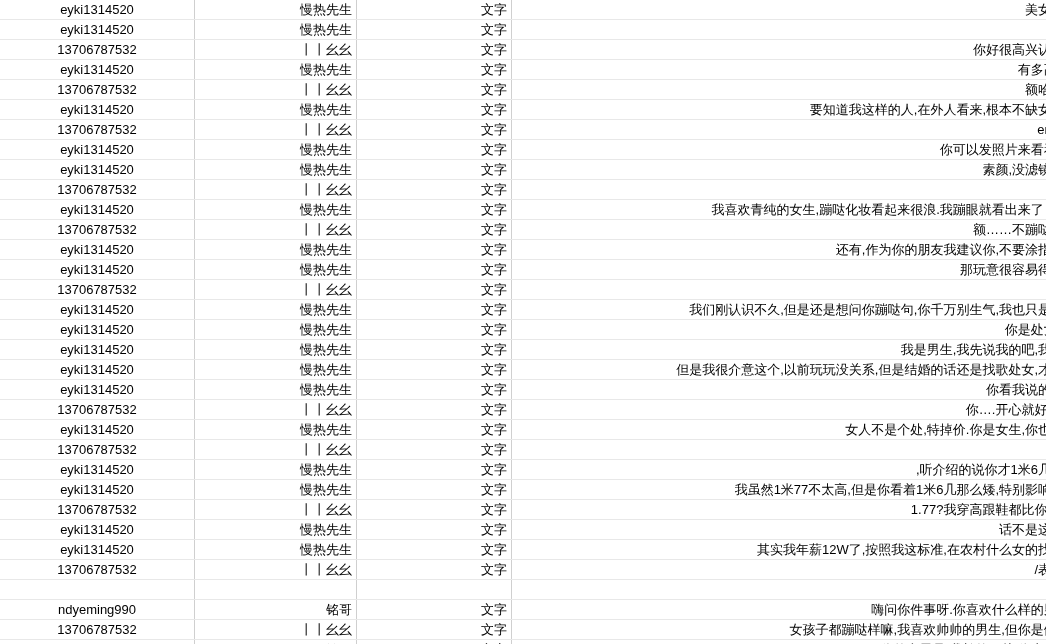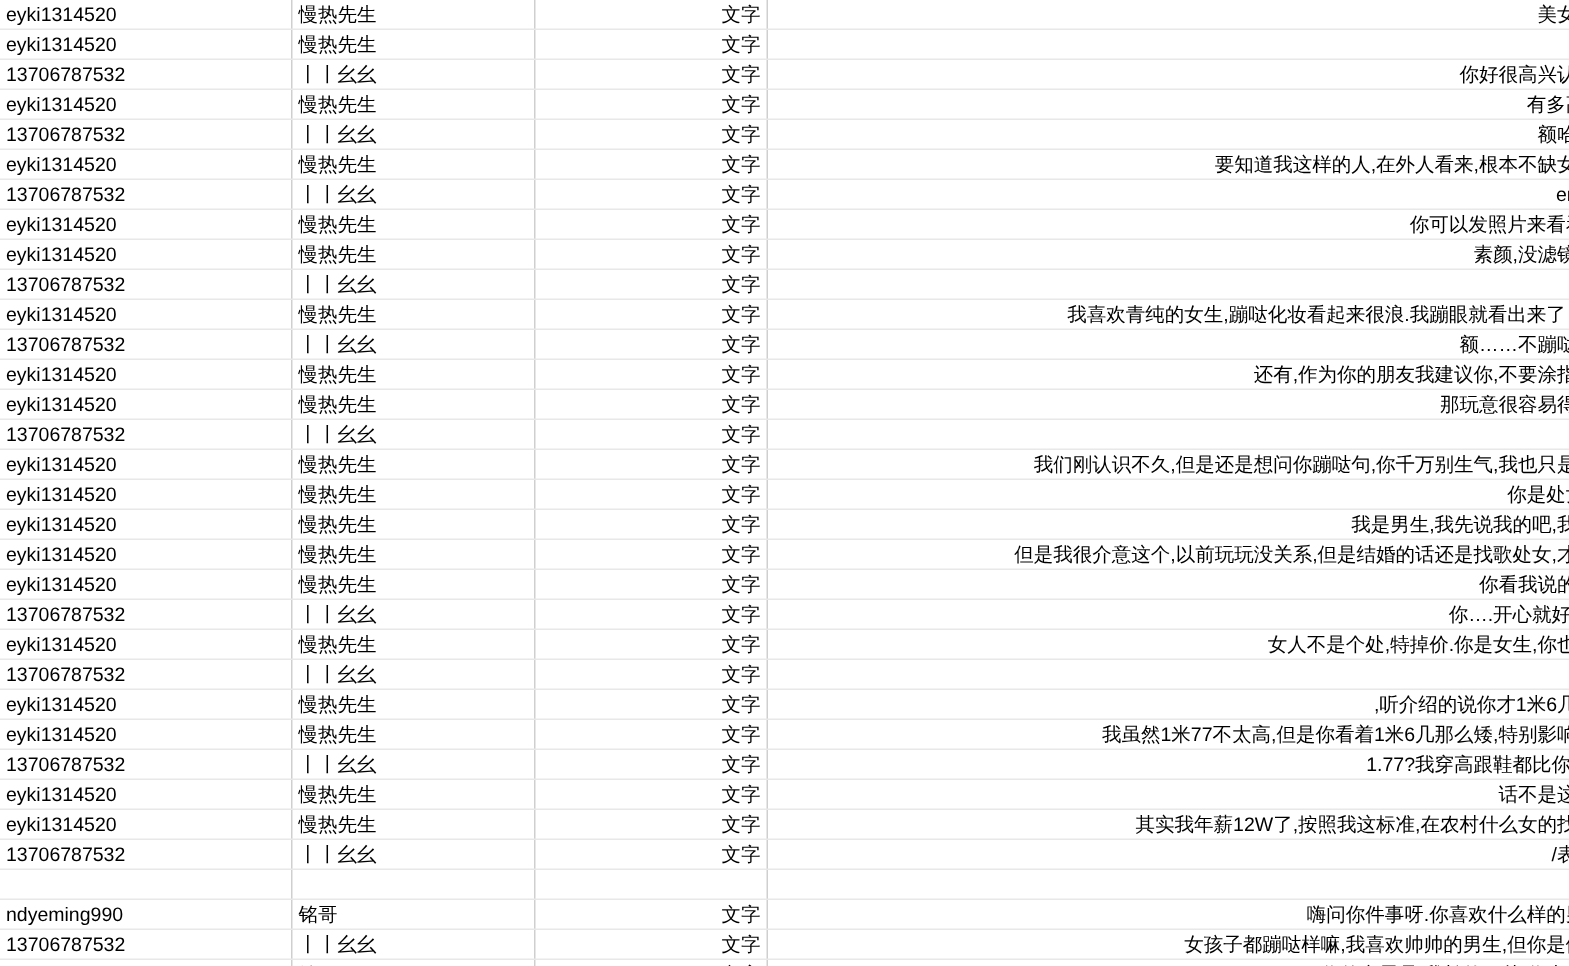--- a/index.html
+++ b/index.html
@@ -23,22 +23,22 @@
   #sheet td {
     height: 19px;
     line-height: 19px;
     padding: 0 4px;
     border-right: 1px solid #cfcfcf;
     border-bottom: 1px solid #e8e8e8;
     white-space: nowrap;
     overflow: hidden;
     font-size: 13px;
   }
-  .col-a { width: 186px; text-align: left; }
-  .col-b { width: 153px; text-align: left; }
+  .col-a { width: 186px; text-align: center; }
+  .col-b { width: 153px; text-align: right; }
   .col-c { width: 146px; text-align: right; padding-left: 28px; }
   .col-d { width: 561px; text-align: right; padding-right: 10px; }
   tr.blank td {
     border-right: 1px solid #cfcfcf;
     border-bottom: 1px solid #e8e8e8;
   }
   tr.blank td.col-d { border-right: none; }
   #sheet td.col-d { border-right: none; }
 </style>
 </head>

